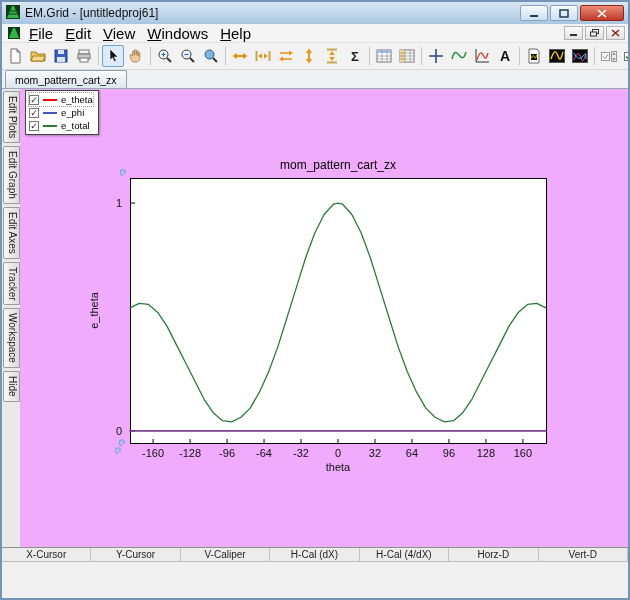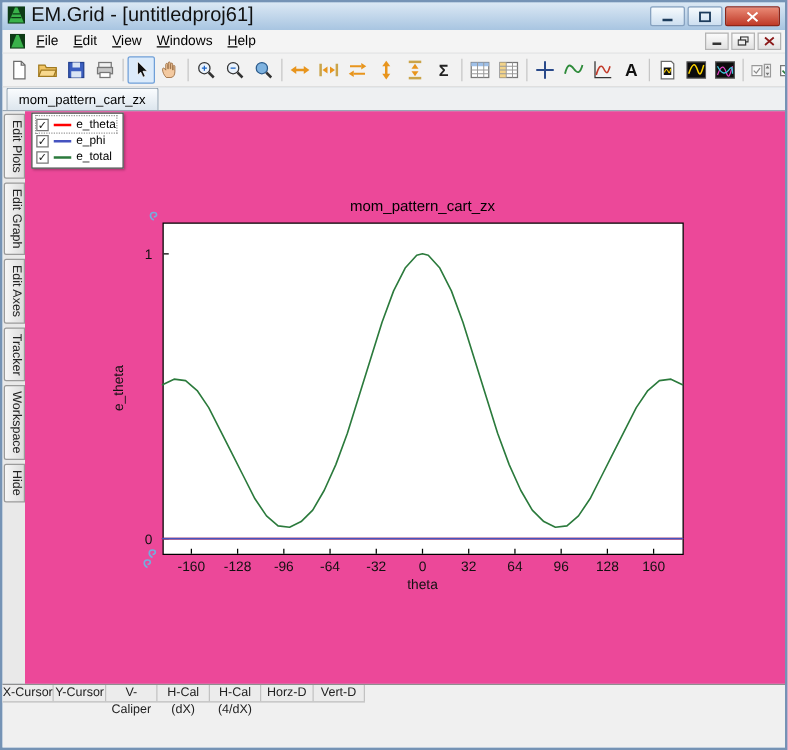--- a/index.html
+++ b/index.html
@@ -1,47 +1,47 @@
 <!DOCTYPE html>
 <html><head>
 <meta charset="utf-8">
 <style>
   *{margin:0;padding:0;box-sizing:border-box}
   html,body{width:630px;height:600px;overflow:hidden}
   body{font-family:"Liberation Sans",sans-serif;font-size:11px;color:#000;background:#fff}
   .window{width:630px;height:600px;border:2px solid #7593b5;background:#bcd2e8;display:flex;flex-direction:column}
   .titlebar{height:22px;background:linear-gradient(#dbe8f4,#a8c5e1);display:flex;align-items:center;padding:0 4px;gap:5px;flex:0 0 auto}
-  .title-text{flex:1;font-size:16px;color:#111;white-space:nowrap}
+  .title-text{flex:1;font-size:12px;color:#111;white-space:nowrap}
   .winbtns{display:flex;gap:2px}
   .winbtn{height:16px;border-radius:2px;border:1px solid #87a2c0;display:flex;align-items:center;justify-content:center}
   .btn-min,.btn-max{width:28px;background:linear-gradient(#f6fafd,#cddff0)}
   .btn-close{width:44px;background:linear-gradient(#ea8a76,#bf3a28);border-color:#8d2518}
   .menubar{height:19px;background:#f4f4f4;display:flex;align-items:center;padding:0 3px;border-bottom:1px solid #e2e2e2;flex:0 0 auto}
-  .menu-item{padding:2px 6px;font-size:11px}
+  .menu-item{padding:2px 6px;font-size:15px}
   .mdi-controls{margin-left:auto;display:flex;gap:2px}
   .mdibtn{width:19px;height:14px;border:1px solid #b3b3b3;background:linear-gradient(#fbfbfb,#e2e2e2);display:flex;align-items:center;justify-content:center}
   .toolbar{height:27px;background:#f2f2f2;display:flex;align-items:center;padding:2px;gap:1px;border-bottom:1px solid #d9d9d9;overflow:hidden;flex:0 0 auto}
   .tbtn{width:22px;height:22px;display:flex;align-items:center;justify-content:center;flex:0 0 auto;border:1px solid transparent}
   .tbtn.active{border:1px solid #6f9fd8;background:#dcebfb;border-radius:2px}
   .tsep{width:1px;height:18px;background:#c6c6c6;margin:0 2px;flex:0 0 auto}
   .tabbar{height:19px;background:#eef0f2;display:flex;align-items:flex-end;padding-left:3px;border-bottom:1px solid #9aa7b4;flex:0 0 auto}
   .doc-tab{height:18px;padding:0 9px;background:linear-gradient(#fafcfe,#dde6ee);border:1px solid #8fa0b0;border-bottom:none;border-radius:2px 2px 0 0;font-size:10.5px;display:flex;align-items:center}
   .content{flex:1;display:flex;min-height:0}
   .sidebar{width:18px;background:#e9e9e9;display:flex;flex-direction:column;gap:3px;padding-top:2px;flex:0 0 auto}
   .side-tab{writing-mode:vertical-rl;font-size:10px;color:#222;background:linear-gradient(to right,#f7f7f7,#dcdcdc);border:1px solid #9b9b9b;border-radius:2px 0 0 2px;padding:4px 1px;margin-left:1px;text-align:center}
-  .main{flex:1;background:#ec4899;position:relative;overflow:hidden}
+  .main{flex:1;background:#f0abfc;position:relative;overflow:hidden}
   .legend{position:absolute;left:5px;top:1px;background:#fff;border:1px solid #444;box-shadow:1px 1px 2px rgba(0,0,0,.3);padding:2px 5px 2px 3px;z-index:5}
   .legend-row{display:flex;align-items:center;gap:4px;height:13px}
   .legend-row.selected{outline:1px dotted #999}
   .cb{width:10px;height:10px;border:1px solid #777;background:#fff;font-size:9px;line-height:8px;text-align:center;color:#222;flex:0 0 auto}
   .cb::after{content:"✓"}
   .swatch{width:14px;height:2px;display:inline-block;flex:0 0 auto}
   .legend-label{font-size:9.5px}
   #plot-svg{position:absolute;left:52px;top:67px}
-  .statusbar{height:51px;border-top:1px solid #8f8f8f;background:#f0f0f0;display:flex;flex-direction:row;flex:0 0 auto}
+  .statusbar{height:51px;border-top:1px solid #8f8f8f;background:#f0f0f0;display:flex;flex-direction:column;flex:0 0 auto}
   .status-cells{display:flex;height:14px;border-bottom:1px solid #bdbdbd;background:#ececec}
   .status-cell{flex:1;text-align:center;font-size:10px;line-height:13px;border-right:1px solid #c2c2c2;color:#222}
   .status-empty{flex:1}
   svg text{font-family:"Liberation Sans",sans-serif}
 </style>
 </head>
 <body>
 
 <div class="window">
 

